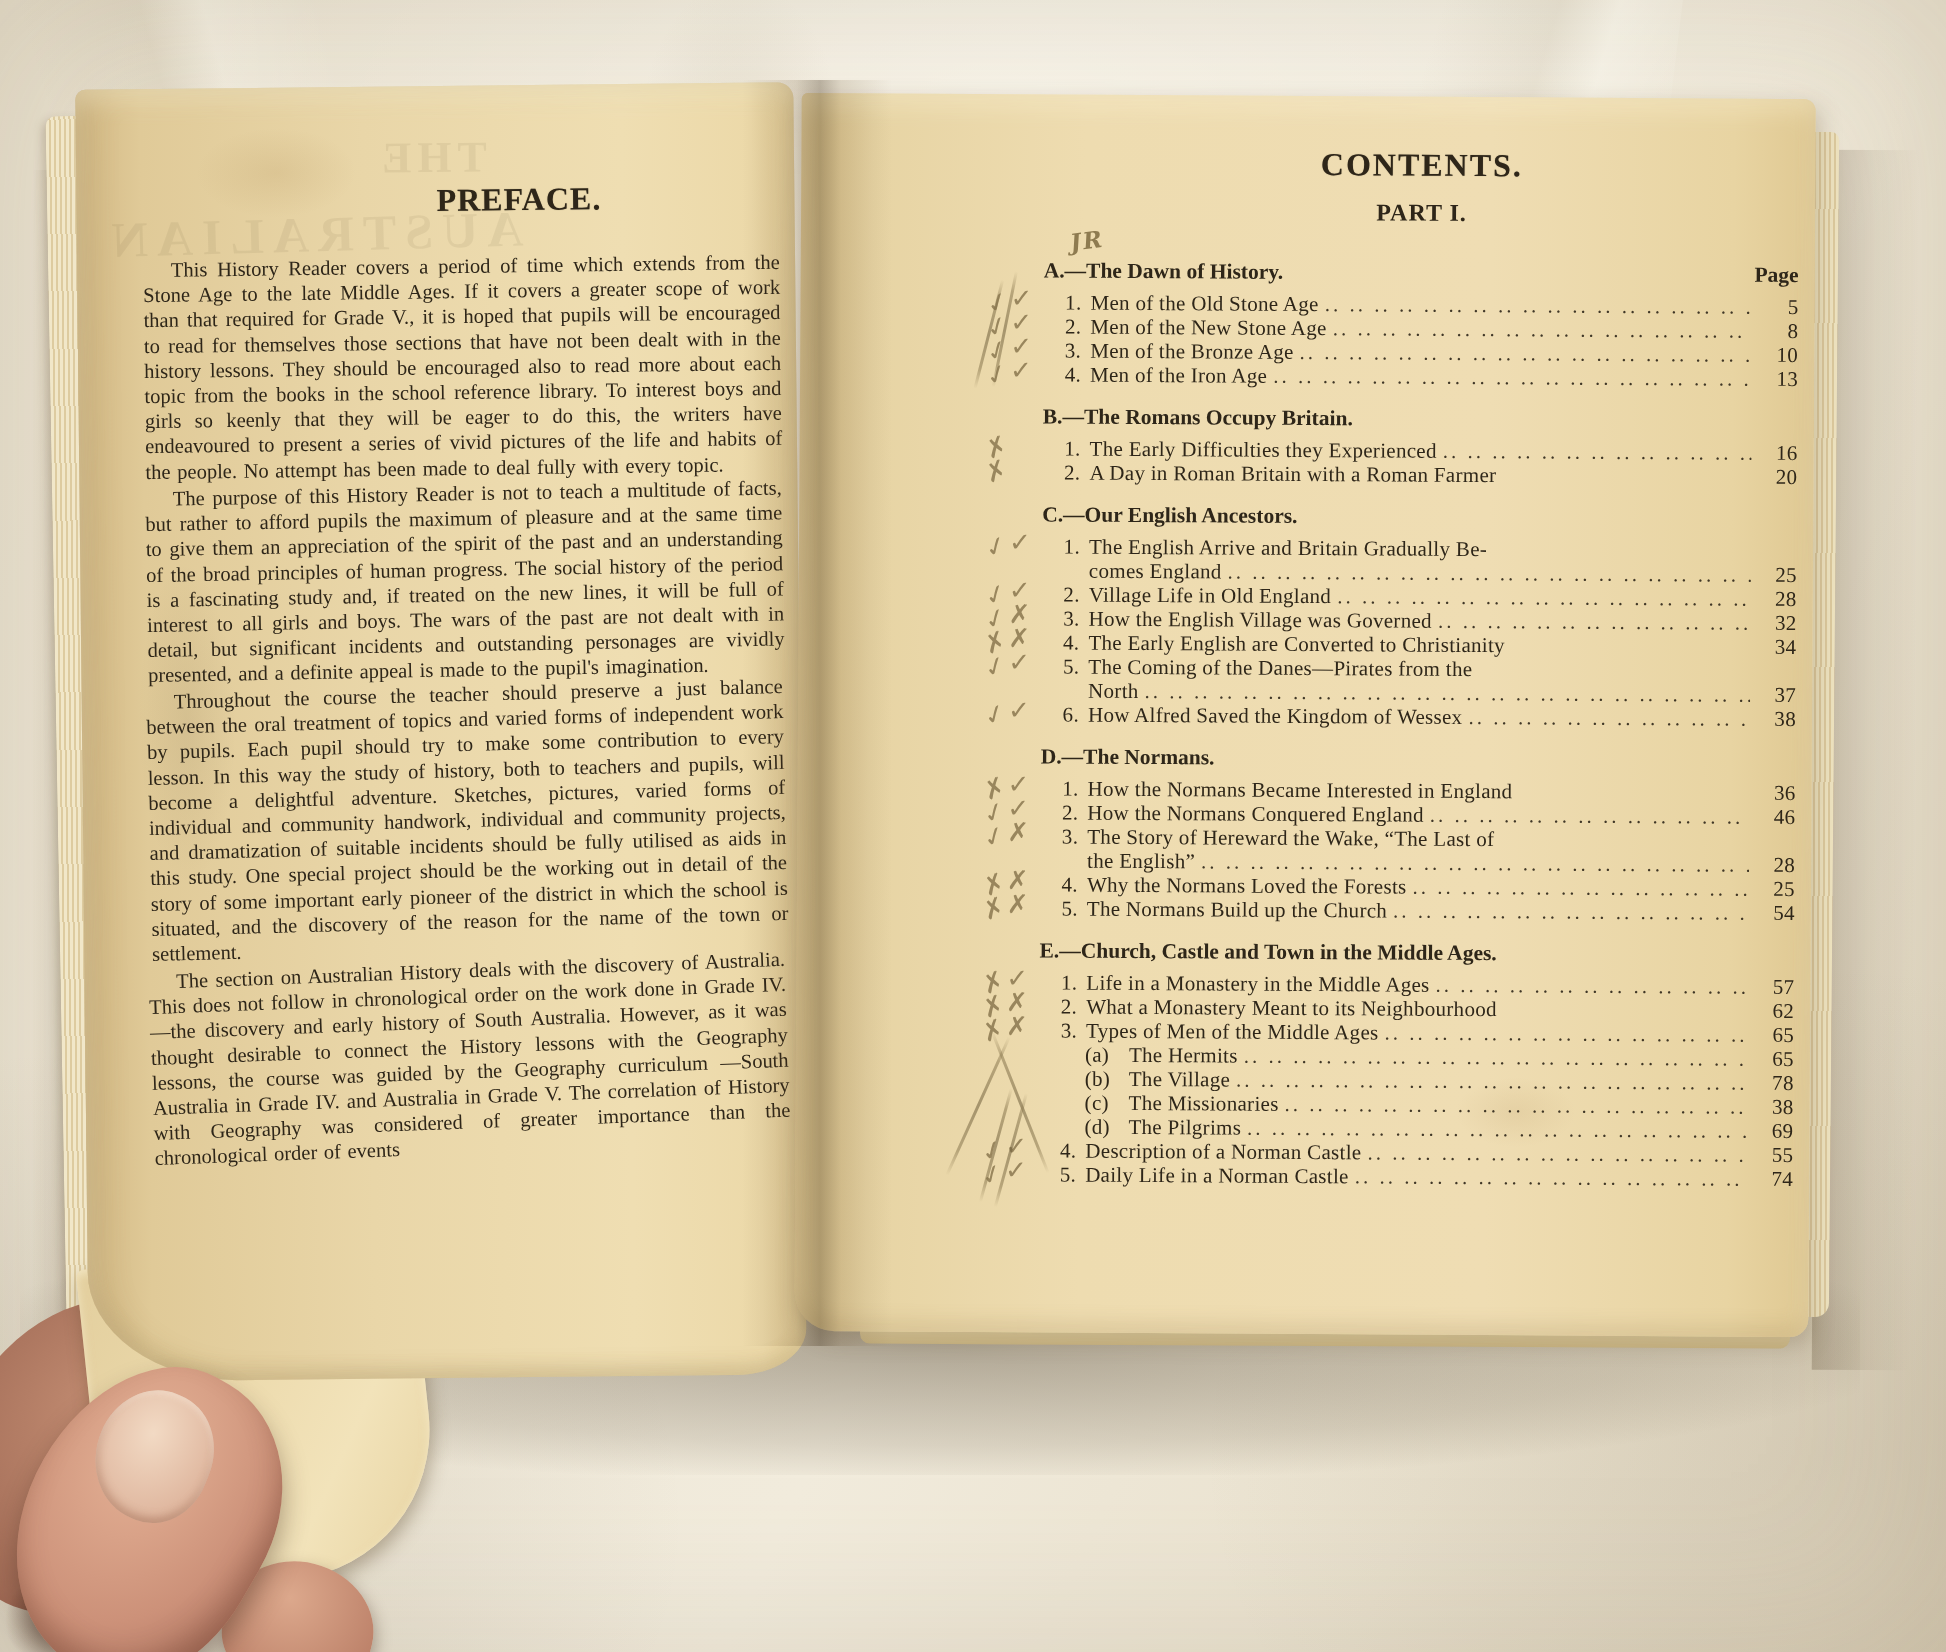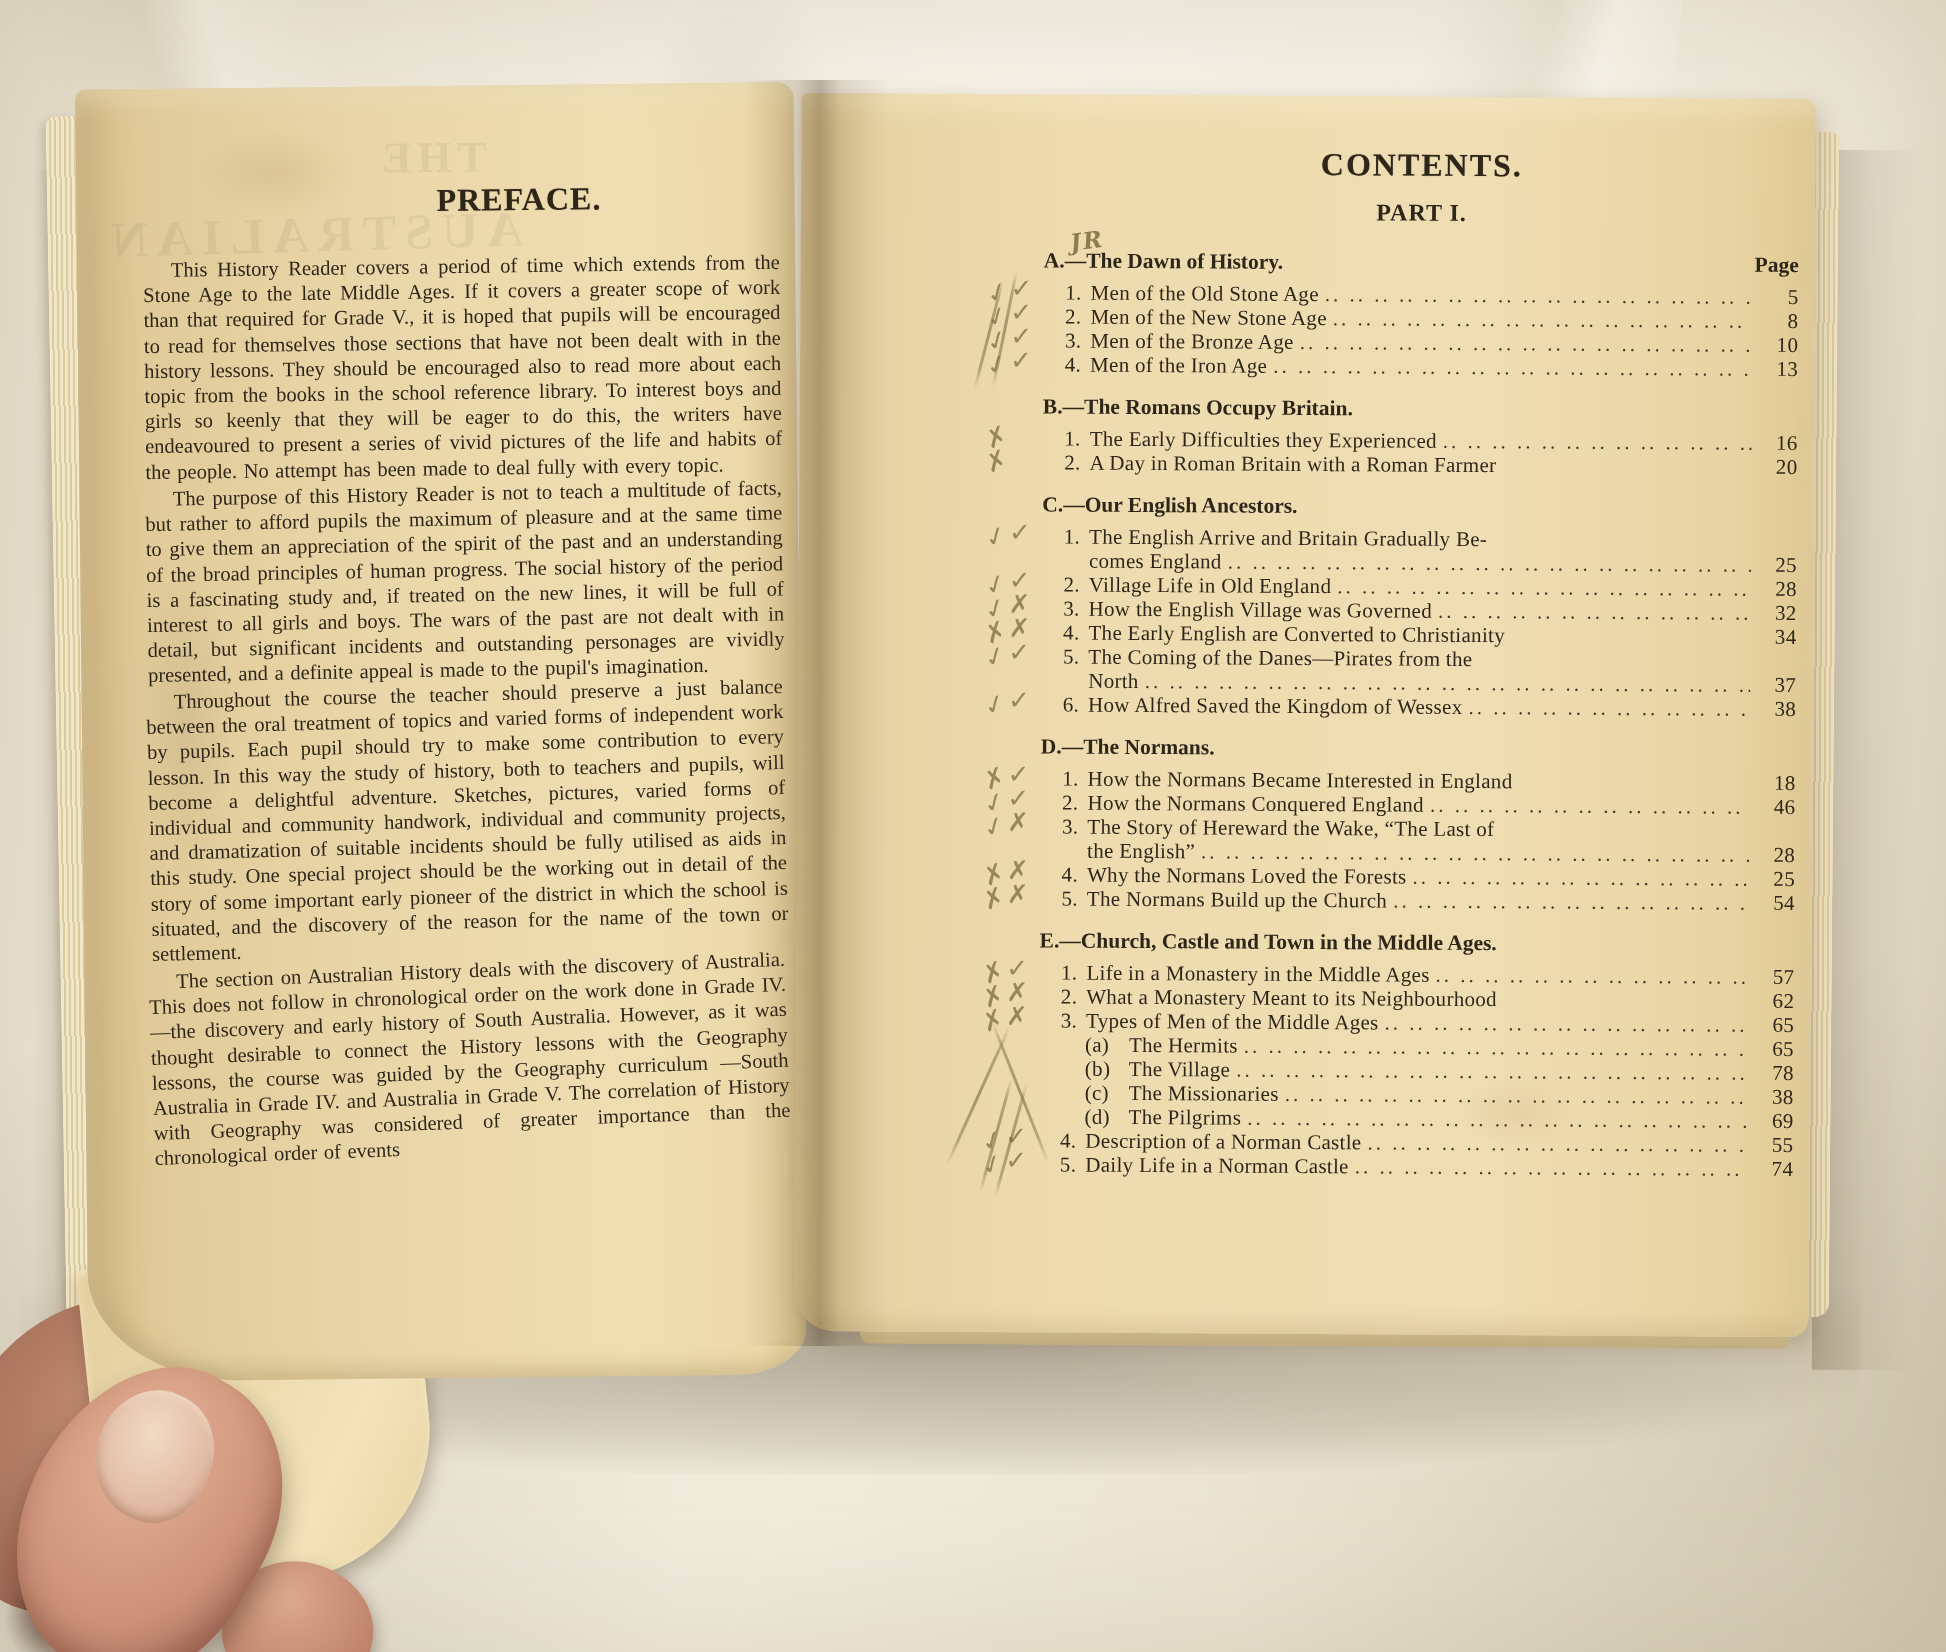--- a/index.html
+++ b/index.html
@@ -65,21 +65,21 @@
   .para.p4{transform:rotate(-1.5deg);}
   
   .rp-text{position:absolute;left:243px;top:50px;width:755px;color:#2e2619;}
   .rp-title{font-size:32px;font-weight:bold;letter-spacing:2px;text-align:center;margin:0;
       text-shadow:0 0 1px rgba(46,38,25,.4);}
   .rp-part{font-size:24px;font-weight:bold;text-align:center;margin:16px 0 24px 0;letter-spacing:1px;}
   .csection{position:relative;}
   .chead{display:flex;justify-content:space-between;align-items:baseline;font-weight:bold;
       font-size:21.5px;margin:18px 0 7px 0;position:relative;}
   .csection:first-child .chead{margin-top:0;}
-  .cpagehead{font-weight:bold;}
+  .cpagehead{font-weight:bold;margin-top:10px;}
   .centry{position:relative;display:flex;font-size:21px;line-height:24px;letter-spacing:.3px;}
   .cnum{flex:none;width:38px;text-align:right;padding-right:9px;}
   .centry.sub .cnum{width:44px;text-align:left;padding-right:0;margin-left:46px;}
   .ctext{flex:1;min-width:0;}
   .cline{display:flex;align-items:baseline;}
   .ctitle{flex:none;padding-right:6px;white-space:nowrap;}
   .cleader{flex:1 1 0;min-width:0;overflow:hidden;white-space:nowrap;letter-spacing:3px;opacity:.9;}
   .cpage{flex:none;width:46px;text-align:right;}
   
   .cmarks{position:absolute;left:-58px;top:-3px;display:flex;color:#85724a;font-size:26px;
@@ -355,21 +355,21 @@
             <div class="centry">
               <span class="cmarks">
                 <span class="mk mk0">✗</span>
                 <span class="mk mk1">✓</span>
               </span>
               <span class="cnum">1.</span>
               <div class="ctext">
                 <div class="cline">
                   <span class="ctitle">How the Normans Became Interested in England</span>
                   <span class="cleader"></span>
-                  <span class="cpage">18</span>
+                  <span class="cpage">36</span>
                 </div>
               </div>
             </div>
             <div class="centry">
               <span class="cmarks">
                 <span class="mk mk0">✓</span>
                 <span class="mk mk1">✓</span>
               </span>
               <span class="cnum">2.</span>
               <div class="ctext">

